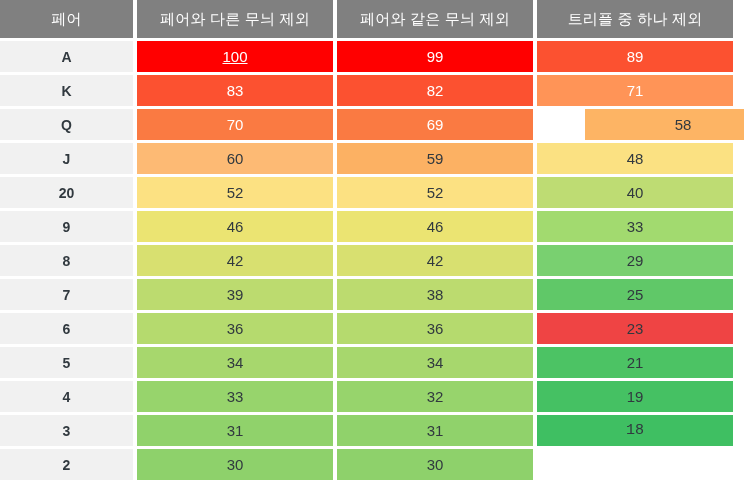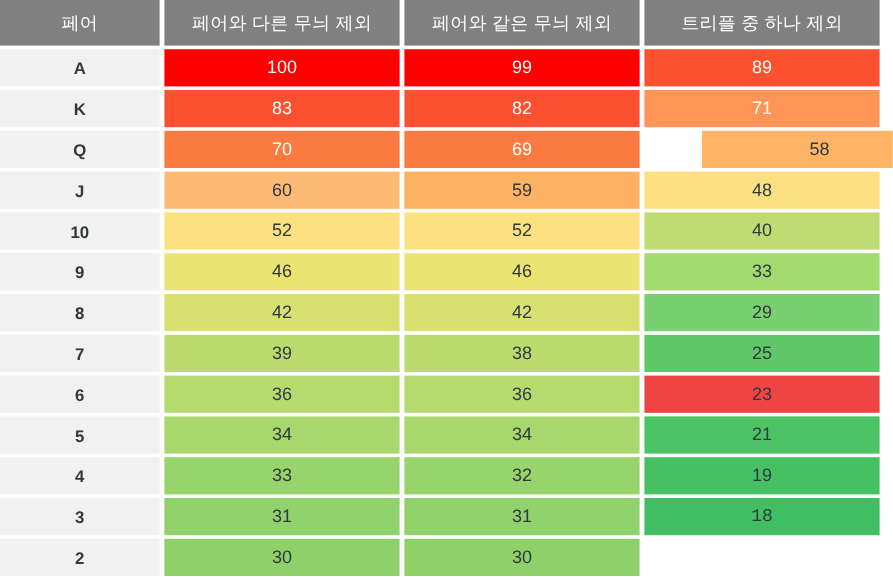--- a/index.html
+++ b/index.html
@@ -76,21 +76,21 @@
   <div class="header-row">
     <div class="header-cell col-label">페어</div>
     <div class="header-cell col-data">페어와 다른 무늬 제외</div>
     <div class="header-cell col-data">페어와 같은 무늬 제외</div>
     <div class="header-cell col-data">트리플 중 하나 제외</div>
   </div>
 
   <div class="body-rows">
       <div class="data-row">
         <div class="label-cell" style="background: rgb(241, 241, 241); color: rgb(49, 57, 63);">A</div>
-        <div class="val-cell light-text" style="background: rgb(255, 0, 0);">100</div>
+        <div class="val-cell light-text" style="background: rgb(255, 0, 0); text-decoration: underline;">100</div>
         <div class="val-cell light-text" style="background: rgb(255, 0, 0);">99</div>
         <div class="val-cell light-text" style="background: rgb(252, 81, 48);">89</div>
       </div>
       <div class="data-row">
         <div class="label-cell" style="background: rgb(241, 241, 241); color: rgb(49, 57, 63);">K</div>
         <div class="val-cell light-text" style="background: rgb(252, 81, 48);">83</div>
         <div class="val-cell light-text" style="background: rgb(252, 81, 48);">82</div>
         <div class="val-cell light-text" style="background: rgb(255, 148, 87);">71</div>
       </div>
       <div class="data-row">
@@ -99,21 +99,21 @@
         <div class="val-cell light-text" style="background: rgb(250, 122, 66);">69</div>
         <div class="val-cell dark-text" style="background: rgb(253, 180, 100); margin-left: 48px;">58</div>
       </div>
       <div class="data-row">
         <div class="label-cell" style="background: rgb(241, 241, 241); color: rgb(49, 57, 63);">J</div>
         <div class="val-cell dark-text" style="background: #fdba74;">60</div>
         <div class="val-cell dark-text" style="background: rgb(252, 177, 99);">59</div>
         <div class="val-cell dark-text" style="background: rgb(251, 225, 130);">48</div>
       </div>
       <div class="data-row">
-        <div class="label-cell" style="background: rgb(241, 241, 241); color: rgb(49, 57, 63);">10</div>
+        <div class="label-cell" style="background: rgb(241, 241, 241); color: rgb(49, 57, 63);">20</div>
         <div class="val-cell dark-text" style="background: rgb(252, 225, 130);">52</div>
         <div class="val-cell dark-text" style="background: rgb(252, 225, 130);">52</div>
         <div class="val-cell dark-text" style="background: rgb(190, 220, 115);">40</div>
       </div>
       <div class="data-row">
         <div class="label-cell" style="background: rgb(241, 241, 241); color: rgb(49, 57, 63);">9</div>
         <div class="val-cell dark-text" style="background: rgb(235, 228, 114);">46</div>
         <div class="val-cell dark-text" style="background: rgb(235, 228, 114);">46</div>
         <div class="val-cell dark-text" style="background: rgb(162, 218, 111);">33</div>
       </div>

